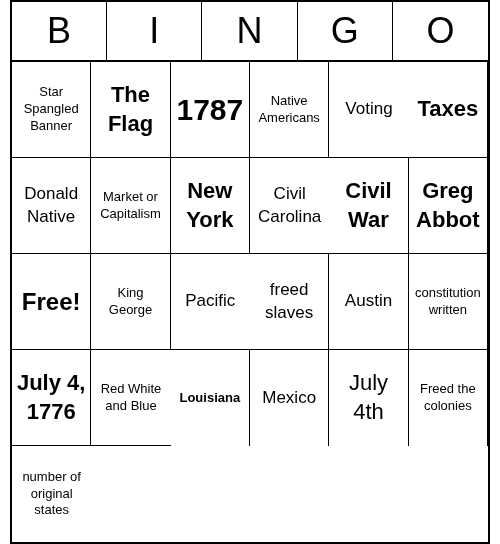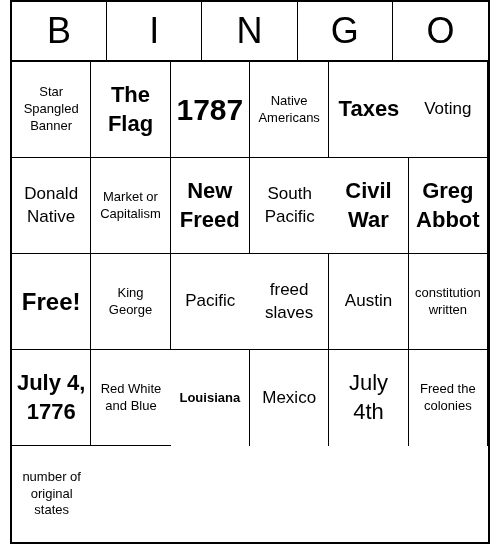--- a/index.html
+++ b/index.html
@@ -77,26 +77,26 @@
     <div class="bingo-header-cell">I</div>
     <div class="bingo-header-cell">N</div>
     <div class="bingo-header-cell">G</div>
     <div class="bingo-header-cell">O</div>
   </div>
   <div class="bingo-grid" id="bingo-grid">
   <div class="bingo-cell" style="font-size: 13px; font-weight: normal;">Star Spangled Banner</div>
       <div class="bingo-cell" style="font-size: 22px; font-weight: bold;">The Flag</div>
       <div class="bingo-cell" style="font-size: 30px; font-weight: bold;">1787</div>
       <div class="bingo-cell" style="font-size: 13px; font-weight: normal;">Native Americans</div>
+      <div class="bingo-cell" style="font-size: 17px; font-weight: normal;">Voting</div>
       <div class="bingo-cell" style="font-size: 22px; font-weight: bold;">Taxes</div>
-      <div class="bingo-cell" style="font-size: 17px; font-weight: normal;">Voting</div>
       <div class="bingo-cell" style="font-size: 17px; font-weight: normal;">Donald Native</div>
       <div class="bingo-cell" style="font-size: 13px; font-weight: normal;">Market or Capitalism</div>
-      <div class="bingo-cell" style="font-size: 22px; font-weight: bold;">New Freed</div>
-      <div class="bingo-cell" style="font-size: 17px; font-weight: normal;">South Pacific</div>
+      <div class="bingo-cell" style="font-size: 22px; font-weight: bold;">New York</div>
+      <div class="bingo-cell" style="font-size: 17px; font-weight: normal;">Civil Carolina</div>
       <div class="bingo-cell" style="font-size: 22px; font-weight: bold;">Civil War</div>
       <div class="bingo-cell" style="font-size: 22px; font-weight: bold;">Greg Abbot</div>
       <div class="bingo-cell" style="font-size: 24px; font-weight: bold;">Free!</div>
       <div class="bingo-cell" style="font-size: 13px; font-weight: normal;">King George</div>
       <div class="bingo-cell" style="font-size: 17px; font-weight: normal;">Pacific</div>
       <div class="bingo-cell" style="font-size: 17px; font-weight: normal;">freed slaves</div>
       <div class="bingo-cell" style="font-size: 17px; font-weight: normal;">Austin</div>
       <div class="bingo-cell" style="font-size: 13px; font-weight: normal;">constitution written</div>
       <div class="bingo-cell" style="font-size: 22px; font-weight: bold;">July 4, 1776</div>
       <div class="bingo-cell" style="font-size: 13px; font-weight: normal;">Red White and Blue</div>

